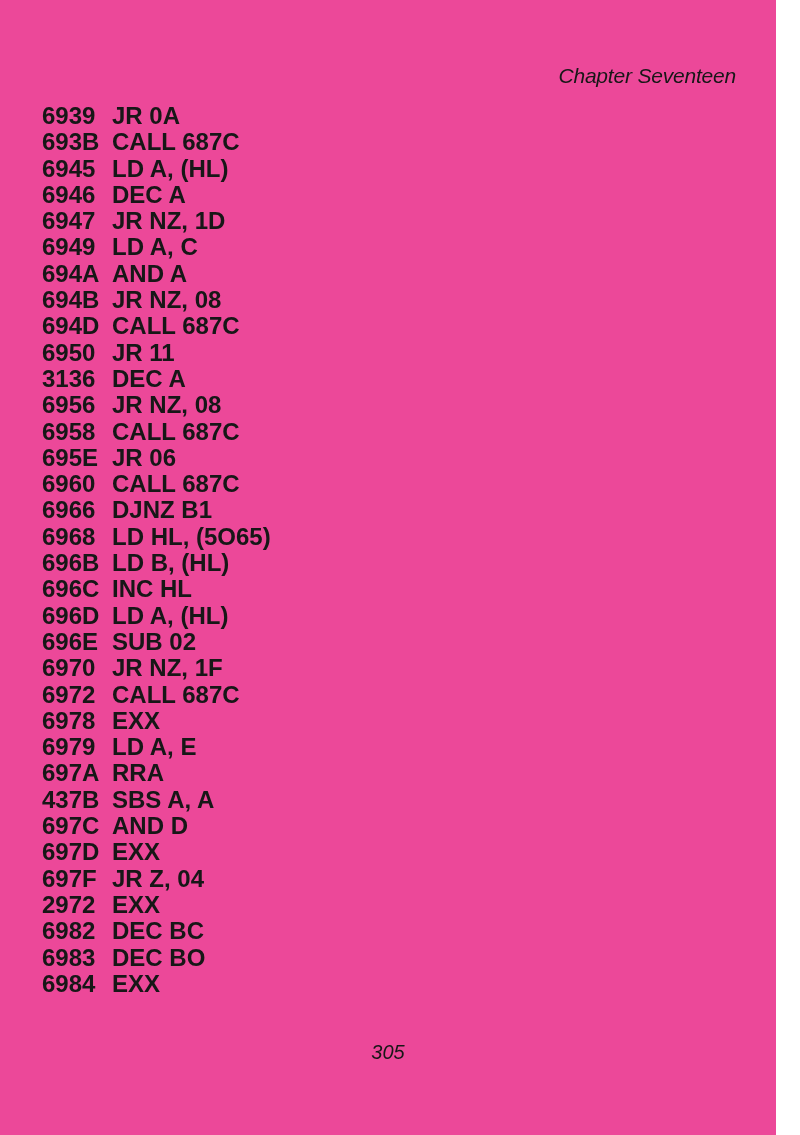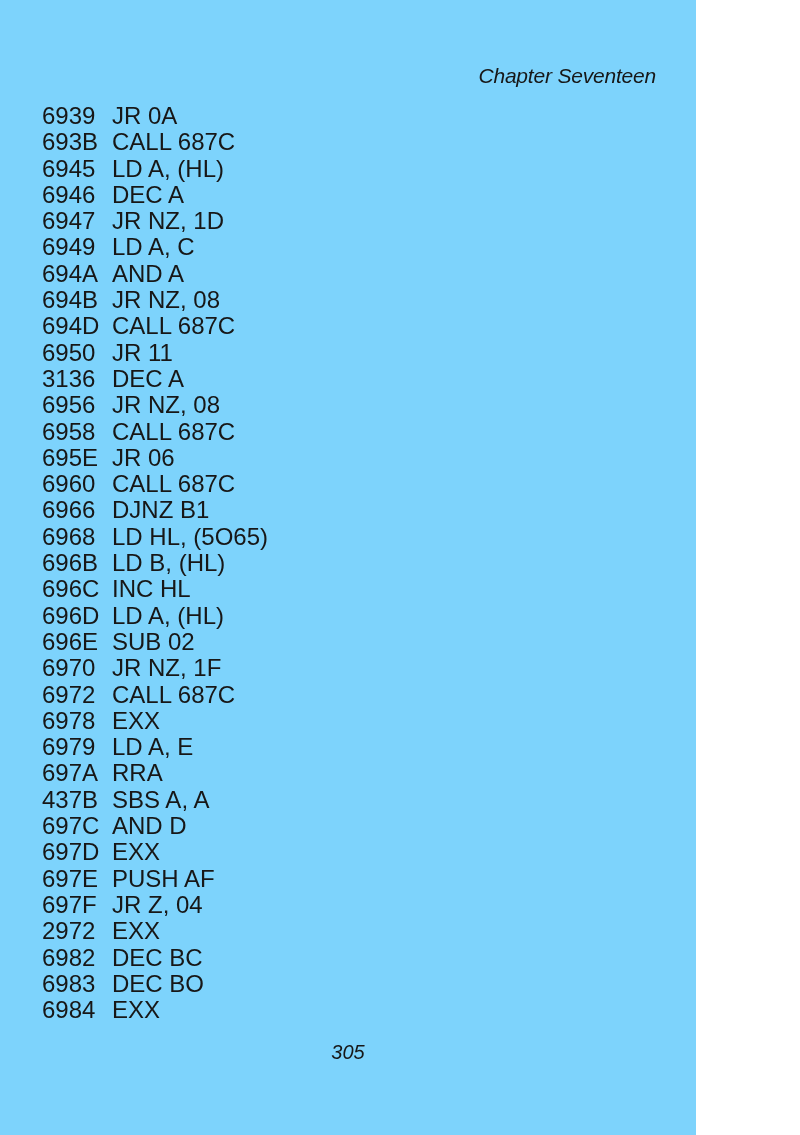--- a/index.html
+++ b/index.html
@@ -2,43 +2,44 @@
 <html><head>
 <meta charset="utf-8">
 <style>
   html, body {
     margin: 0;
     padding: 0;
     background: #ffffff;
   }
   .page {
     position: relative;
-    width: 696px;
+    width: 776px;
     height: 1135px;
-    background: #7dd3fc;
+    background: #ec4899;
     font-family: "Liberation Sans", sans-serif;
     color: #171717;
     overflow: hidden;
   }
   .running-head {
     position: absolute;
     top: 64px;
     right: 40px;
     font-size: 21px;
     font-style: italic;
     letter-spacing: -0.2px;
     white-space: nowrap;
   }
   .listing {
     position: absolute;
     top: 103px;
     left: 42px;
     font-size: 24px;
     line-height: 26.3px;
     white-space: nowrap;
+    font-weight: bold;
   }
   .code-line {
     height: 26.3px;
   }
   .addr {
     display: inline-block;
     width: 70px;
   }
   .instr {
     display: inline-block;
@@ -169,23 +170,20 @@
   </div>
 
   <div class="code-line">
     <span class="addr">697C</span><span class="instr">AND D</span>
   </div>
 
   <div class="code-line">
     <span class="addr">697D</span><span class="instr">EXX</span>
   </div>
 
-  <div class="code-line">
-    <span class="addr">697E</span><span class="instr">PUSH AF</span>
-  </div>
 
   <div class="code-line">
     <span class="addr">697F</span><span class="instr">JR Z, 04</span>
   </div>
 
   <div class="code-line">
     <span class="addr">2972</span><span class="instr">EXX</span>
   </div>
 
   <div class="code-line">

